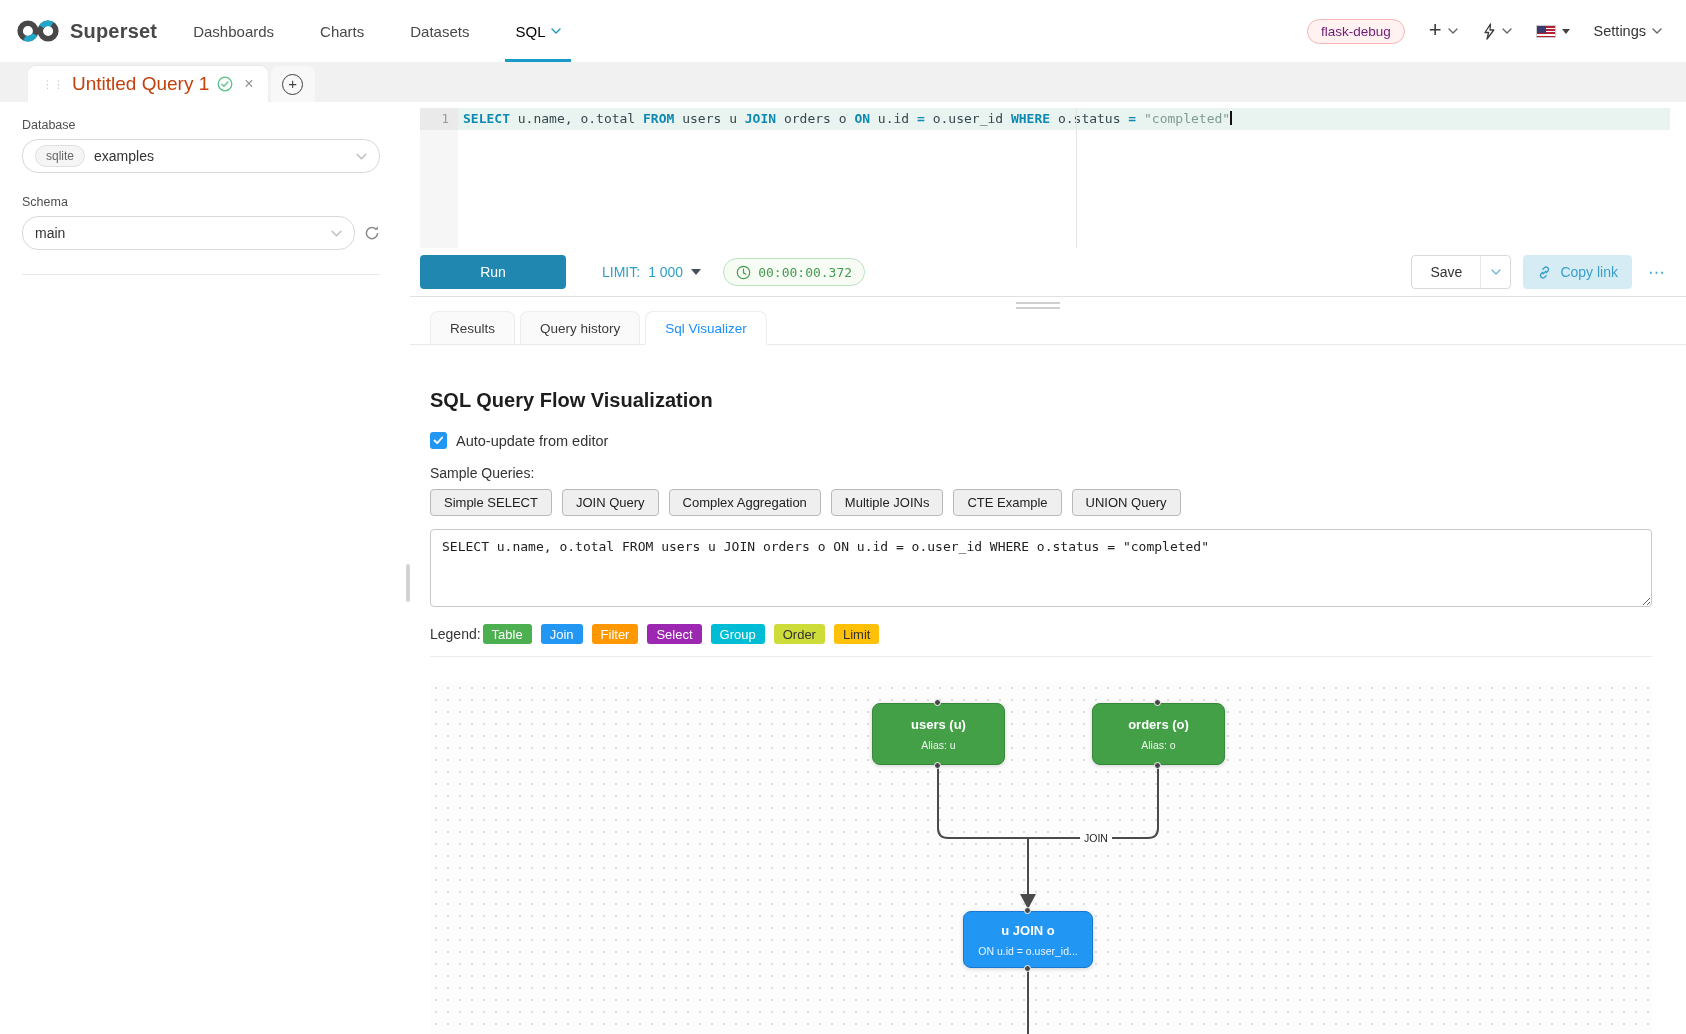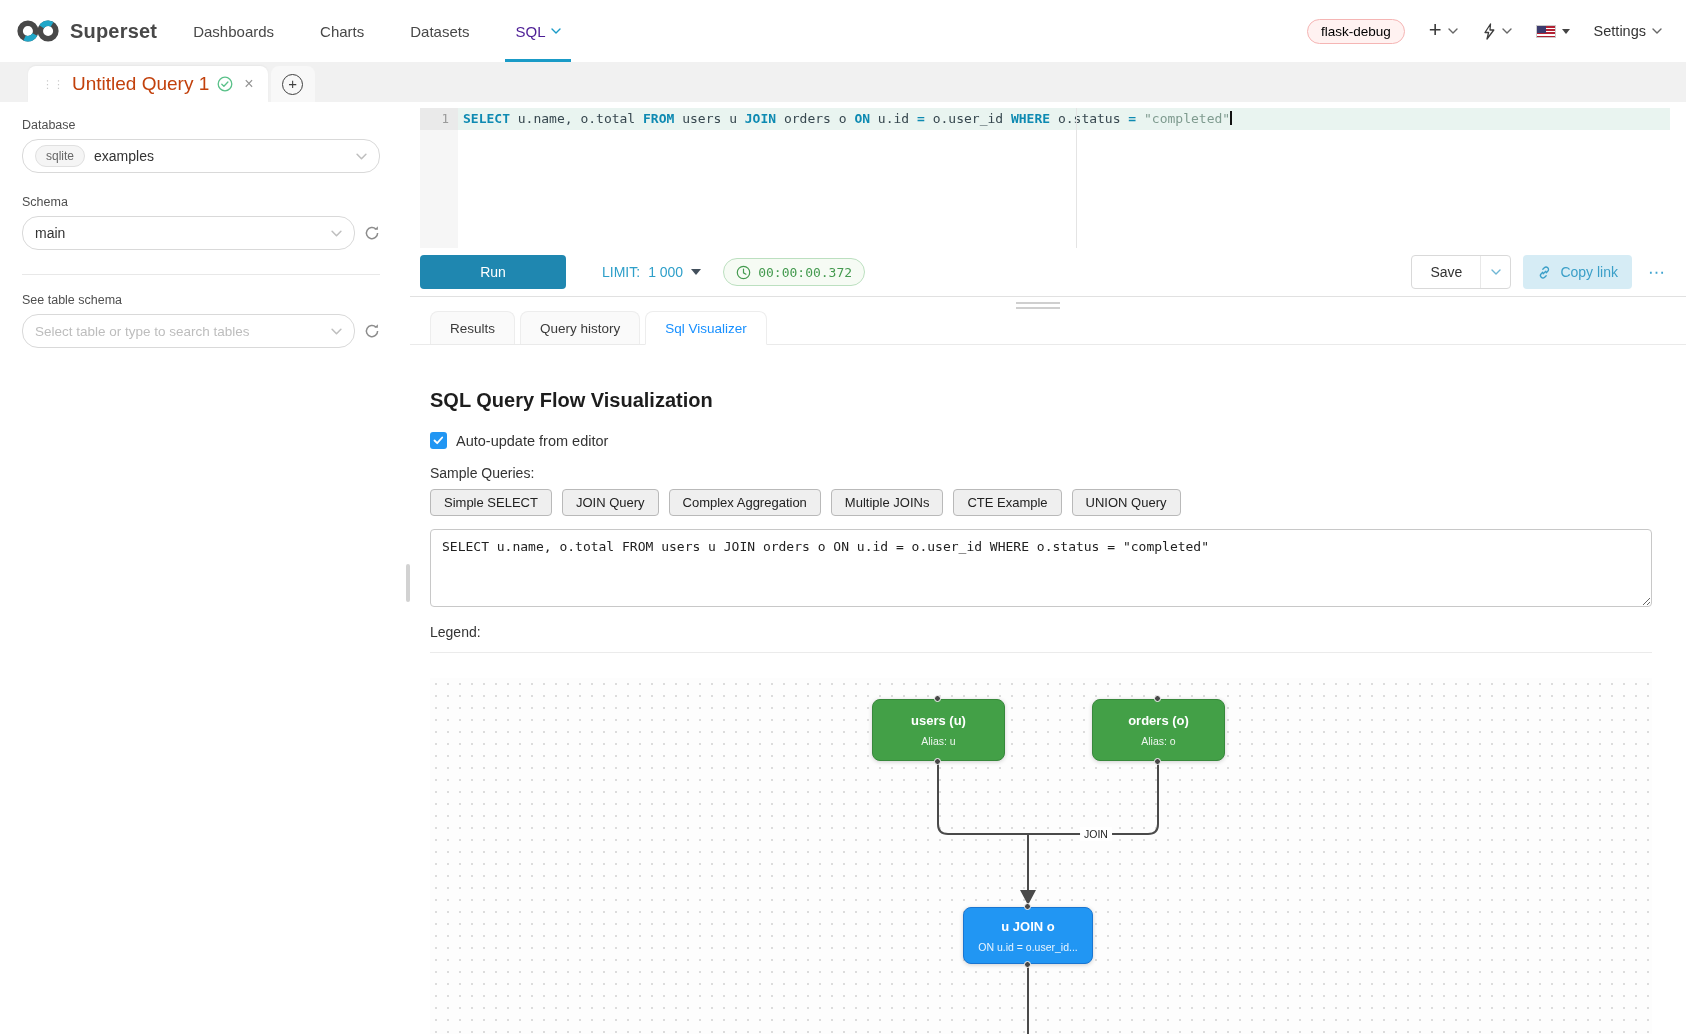--- a/index.html
+++ b/index.html
@@ -5,24 +5,24 @@
   * { margin:0; padding:0; box-sizing:border-box; }
   html,body { width:1686px; height:1034px; overflow:hidden; background:#fff;
     font-family:"Liberation Sans", sans-serif; color:#333; }
 
   
   .header { height:62px; display:flex; align-items:stretch; padding:0 24px 0 16px; background:#fff; }
   .brand { display:flex; align-items:center; gap:10px; margin-right:26px; }
   .brand-name { font-size:20px; font-weight:bold; color:#484848; letter-spacing:.2px; }
   .nav-items { display:flex; align-items:stretch; gap:26px; }
   .nav-item { display:flex; align-items:center; gap:6px; padding:3px 10px 0 10px; font-size:15px; color:#484848; cursor:pointer; border-bottom:3px solid transparent; }
-  .nav-item.active { color:#4c1d95; border-bottom-color:#1a9bc7; }
+  .nav-item.active { color:#000000; border-bottom-color:#1a9bc7; }
   .hdr-right { margin-left:auto; display:flex; align-items:center; gap:24px; }
   .env-pill { height:25px; display:flex; align-items:center; padding:0 13px; border-radius:13px;
-    background:#fff2f1; border:1px solid #f5b5b4; color:#000000; font-size:13.5px; }
+    background:#fff2f1; border:1px solid #f5b5b4; color:#701a75; font-size:13.5px; }
   .hdr-group { display:flex; align-items:center; gap:6px; cursor:pointer; }
   .plus-glyph { font-size:22px; color:#3a3a3a; line-height:1; margin-top:-3px; }
   .flag { width:20px; height:13px; position:relative; border:1px solid #ccc;
     background:repeating-linear-gradient(180deg,#b22234 0 1.6px,#fff 1.6px 3.2px); }
   .flag::after { content:""; position:absolute; left:0; top:0; width:9px; height:7px; background:#3c3b6e; }
   .caret-down { width:0; height:0; border-left:4px solid transparent; border-right:4px solid transparent; border-top:5px solid #444; }
   .settings-label { font-size:14.5px; color:#333; }
 
   
   .tabstrip { height:40px; background:#f1f1f1; display:flex; align-items:flex-end; padding-left:28px; }
@@ -225,35 +225,20 @@
               <path d="M1 1l4 4 4-4" fill="none" stroke="#bfbfbf" stroke-width="1.4" stroke-linecap="round" stroke-linejoin="round"></path>
             </svg>
         </div>
         <svg width="16" height="16" viewBox="0 0 16 16">
           <path d="M13.6 8a5.6 5.6 0 1 1-1.7-4" fill="none" stroke="#8c8c8c" stroke-width="1.5"></path>
           <path d="M13.9 1.2 L13.9 4.8 L10.3 4.8 Z" fill="#8c8c8c"></path>
         </svg>
       </div>
     </div>
     <div class="side-div"></div>
-    <div class="fld">
-      <div class="fld-label">See table schema</div>
-      <div class="sel-row">
-        <div class="sel">
-          <span class="sel-value placeholder">Select table or type to search tables</span>
-          <svg width="11" height="7" viewBox="0 0 10 6">
-              <path d="M1 1l4 4 4-4" fill="none" stroke="#bfbfbf" stroke-width="1.4" stroke-linecap="round" stroke-linejoin="round"></path>
-            </svg>
-        </div>
-        <svg width="16" height="16" viewBox="0 0 16 16">
-          <path d="M13.6 8a5.6 5.6 0 1 1-1.7-4" fill="none" stroke="#8c8c8c" stroke-width="1.5"></path>
-          <path d="M13.9 1.2 L13.9 4.8 L10.3 4.8 Z" fill="#8c8c8c"></path>
-        </svg>
-      </div>
-    </div>
   </div>
   <div class="split-handle"></div>
 
   <div class="main">
 
     <div class="editor">
       <div class="gutter">
         <div class="gutter-cell">1</div>
       </div>
       <div class="code-area">
@@ -327,20 +312,29 @@
           <button class="sample-btn">Complex Aggregation</button>
           <button class="sample-btn">Multiple JOINs</button>
           <button class="sample-btn">CTE Example</button>
           <button class="sample-btn">UNION Query</button>
         </div>
 
       <textarea class="sql-box" spellcheck="false" style="">SELECT u.name, o.total FROM users u JOIN orders o ON u.id = o.user_id WHERE o.status = "completed"</textarea>
 
       <div class="legend-row">
         <span class="legend-label">Legend:</span>
+        <span id="legend-badges" style="display:flex;gap:9px;">
+            <span class="badge" style="background: rgb(76, 175, 80); color: rgb(255, 255, 255);">Table</span>
+            <span class="badge" style="background: rgb(33, 150, 243); color: rgb(255, 255, 255);">Join</span>
+            <span class="badge" style="background: rgb(255, 152, 0); color: rgb(255, 255, 255);">Filter</span>
+            <span class="badge" style="background: rgb(156, 39, 176); color: rgb(255, 255, 255);">Select</span>
+            <span class="badge" style="background: rgb(0, 188, 212); color: rgb(255, 255, 255);">Group</span>
+            <span class="badge" style="background: rgb(205, 220, 57); color: rgb(51, 51, 51);">Order</span>
+            <span class="badge" style="background: rgb(255, 193, 7); color: rgb(51, 51, 51);">Limit</span>
+          </span>
       </div>
 
       <hr>
 
       
       <div class="canvas">
         <svg class="edges" width="1222" height="356">
           <path d="M508 84 V146 Q508 156 518 156 H598" fill="none" stroke="#4a4a4a" stroke-width="2"></path>
           <path d="M728 84 V146 Q728 156 718 156 H598" fill="none" stroke="#4a4a4a" stroke-width="2"></path>
           <path d="M598 156 V212" fill="none" stroke="#4a4a4a" stroke-width="2"></path>

